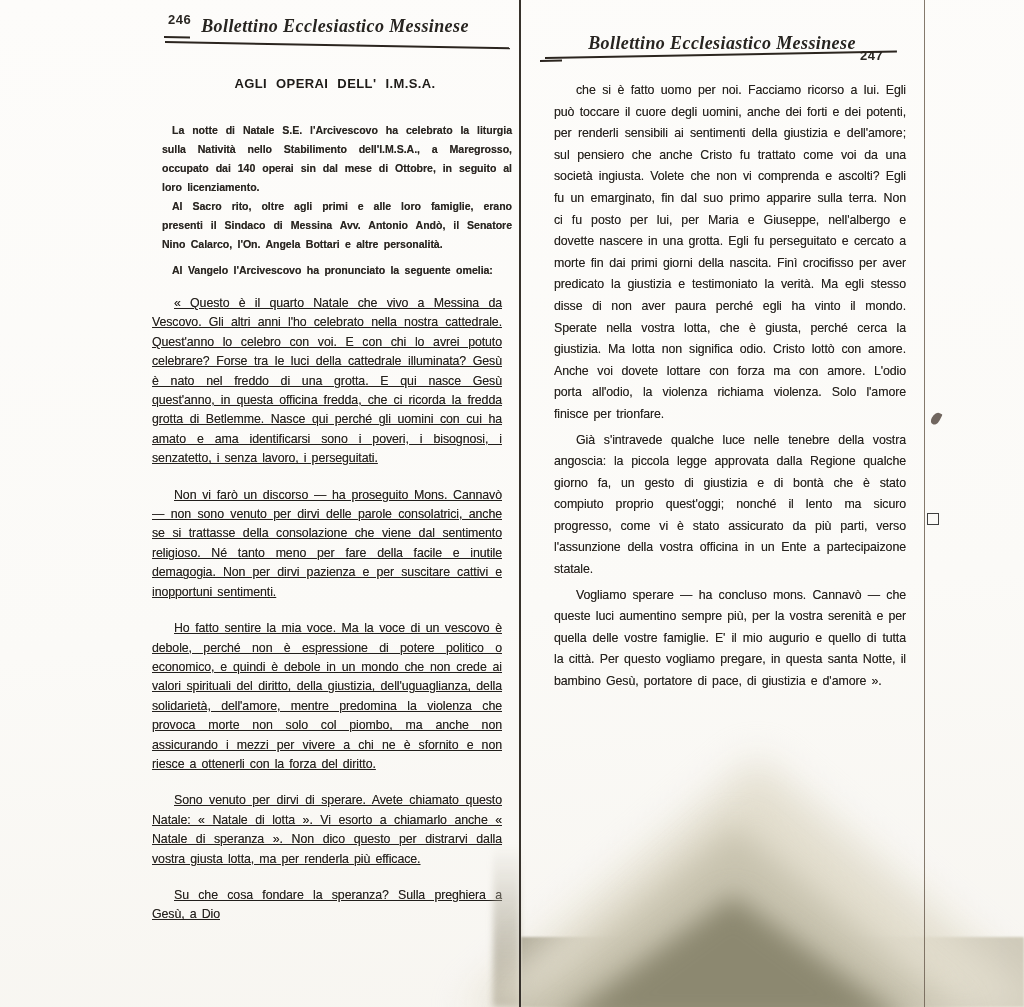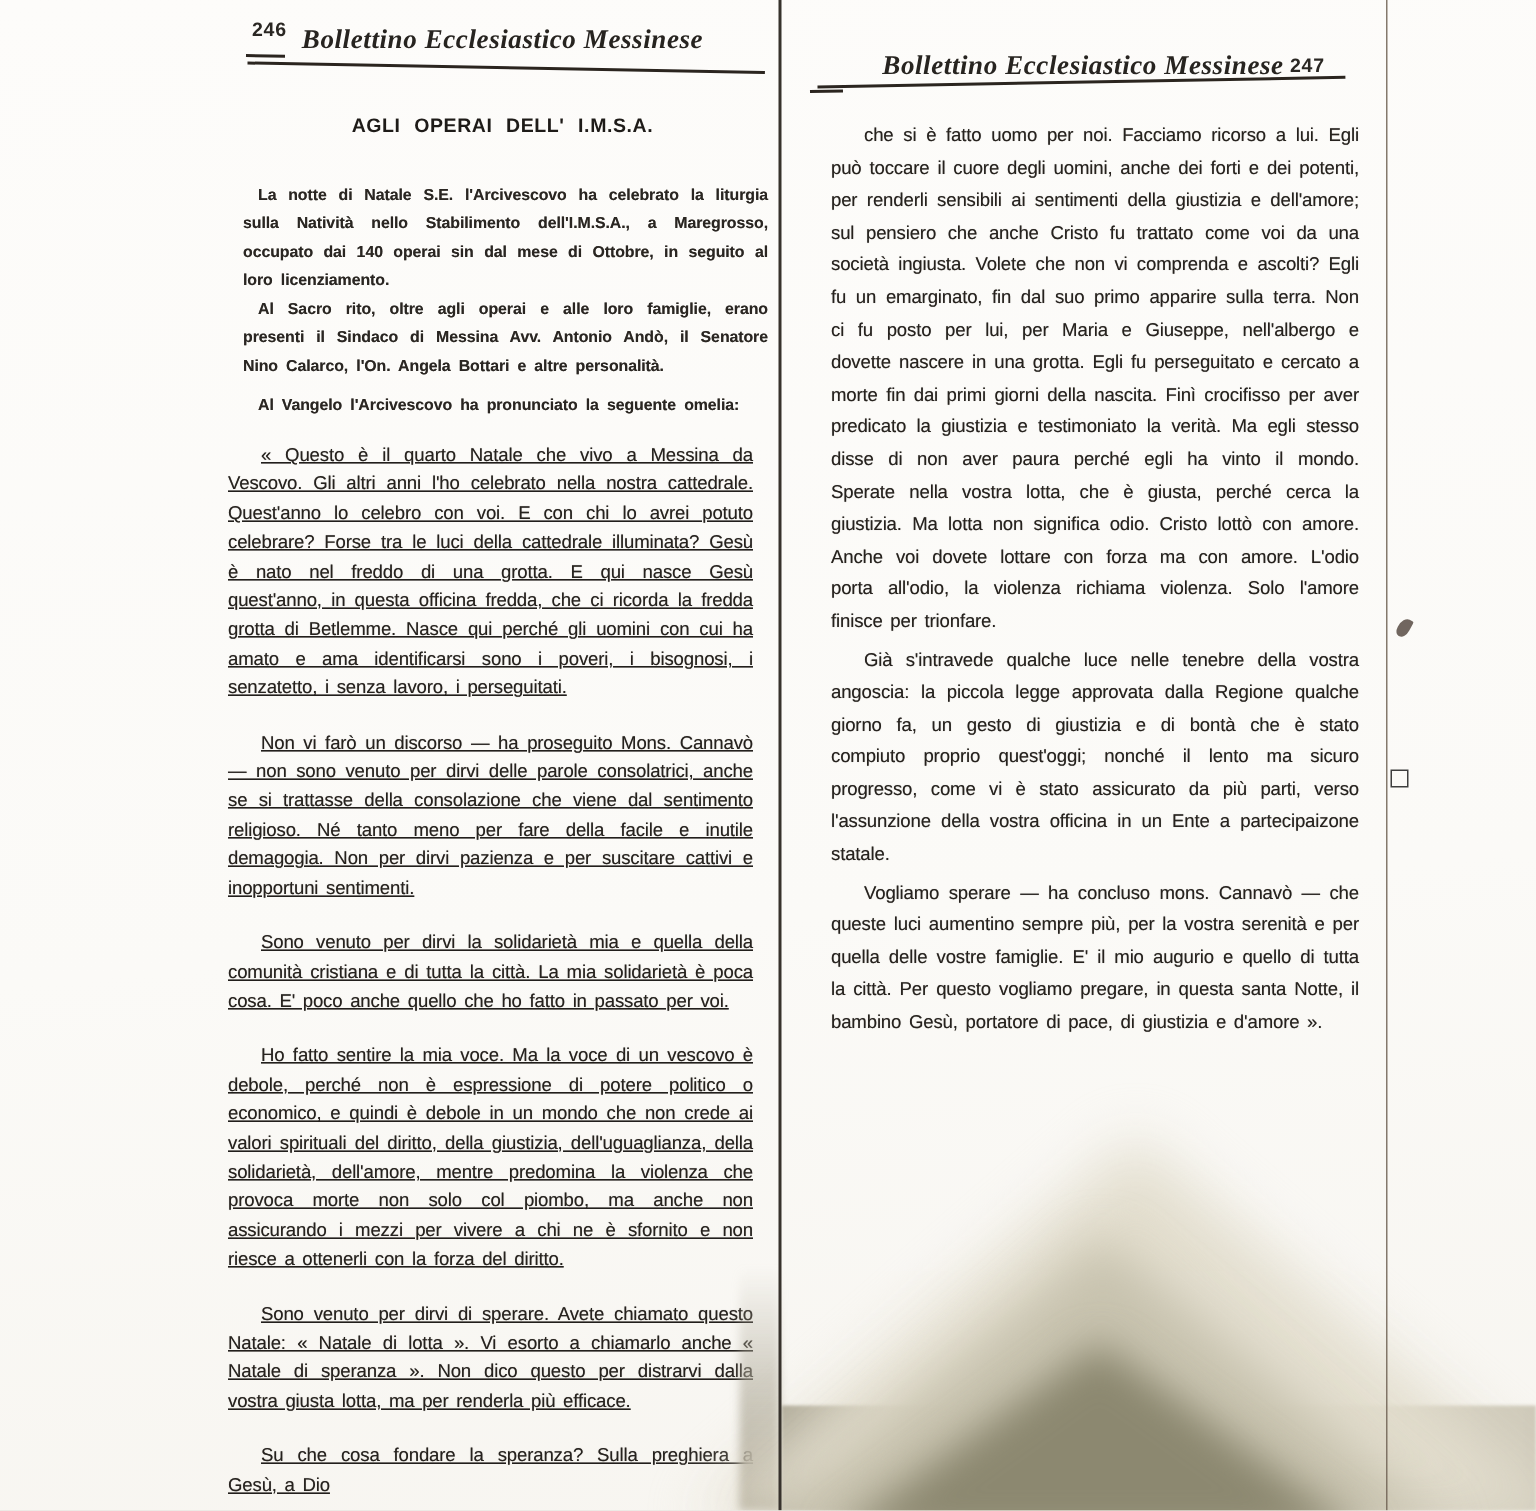--- a/index.html
+++ b/index.html
@@ -102,37 +102,36 @@
   <div class="page page-left">
     <div class="pagenum" style="left:168px;top:12px;">246</div>
     <div class="running-head" style="left:160px;top:16px;width:350px;">Bollettino Ecclesiastico Messinese</div>
     <div class="rule-dash" style="left:164px;top:36px;width:26px;transform:rotate(1deg);"></div>
     <div class="rule" style="left:165px;top:41px;width:345px;transform:rotate(1.05deg);"></div>
 
     <div class="article-title" style="left:160px;top:76px;width:350px;">AGLI OPERAI DELL' I.M.S.A.</div>
 
     <div class="intro" style="left:162px;top:121px;">
         <p class="intro-par">La notte di Natale S.E. l'Arcivescovo ha celebrato la liturgia sulla Natività nello Stabilimento dell'I.M.S.A., a Maregrosso, occupato dai 140 operai sin dal mese di Ottobre, in seguito al loro licenziamento.</p>
-        <p class="intro-par">Al Sacro rito, oltre agli operai e alle loro famiglie, erano presenti il Sindaco di Messina Avv. Antonio Andò, il Senatore Nino Calarco, l'On. Angela Bottari e altre personalità.</p>
+        <p class="intro-par">Al Sacro rito, oltre agli primi e alle loro famiglie, erano presenti il Sindaco di Messina Avv. Antonio Andò, il Senatore Nino Calarco, l'On. Angela Bottari e altre personalità.</p>
         <p class="intro-par">Al Vangelo l'Arcivescovo ha pronunciato la seguente omelia:</p>
       </div>
 
     <div class="bodycol bodycol-left" style="left:152px;top:294px;width:350px;text-decoration:underline;">
         <p>« Questo è il quarto Natale che vivo a Messina da Vescovo. Gli altri anni l'ho celebrato nella nostra cattedrale. Quest'anno lo celebro con voi. E con chi lo avrei potuto celebrare? Forse tra le luci della cattedrale illuminata? Gesù è nato nel freddo di una grotta. E qui nasce Gesù quest'anno, in questa officina fredda, che ci ricorda la fredda grotta di Betlemme. Nasce qui perché gli uomini con cui ha amato e ama identificarsi sono i poveri, i bisognosi, i senzatetto, i senza lavoro, i perseguitati.</p>
         <p>Non vi farò un discorso — ha proseguito Mons. Cannavò — non sono venuto per dirvi delle parole consolatrici, anche se si trattasse della consolazione che viene dal sentimento religioso. Né tanto meno per fare della facile e inutile demagogia. Non per dirvi pazienza e per suscitare cattivi e inopportuni sentimenti.</p>
-        <p>Sono venuto per dirvi la solidarietà mia e quella della comunità cristiana e di tutta la città. La mia solidarietà è poca cosa. E' poco anche quello che ho fatto in passato per voi.</p>
         <p>Ho fatto sentire la mia voce. Ma la voce di un vescovo è debole, perché non è espressione di potere politico o economico, e quindi è debole in un mondo che non crede ai valori spirituali del diritto, della giustizia, dell'uguaglianza, della solidarietà, dell'amore, mentre predomina la violenza che provoca morte non solo col piombo, ma anche non assicurando i mezzi per vivere a chi ne è sfornito e non riesce a ottenerli con la forza del diritto.</p>
         <p>Sono venuto per dirvi di sperare. Avete chiamato questo Natale: « Natale di lotta ». Vi esorto a chiamarlo anche « Natale di speranza ». Non dico questo per distrarvi dalla vostra giusta lotta, ma per renderla più efficace.</p>
         <p>Su che cosa fondare la speranza? Sulla preghiera a Gesù, a Dio</p>
       </div>
   </div>
 
   <div class="page page-right">
     <div class="running-head" style="left:25px;top:33px;width:350px;">Bollettino Ecclesiastico Messinese</div>
-    <div class="pagenum" style="left:338px;top:36px;">247</div>
+    <div class="pagenum" style="left:338px;top:48px;">247</div>
     <div class="rule-dash" style="left:18px;top:60px;width:22px;transform:rotate(-1deg);"></div>
     <div class="rule" style="left:23px;top:57px;width:352px;transform:rotate(-1.05deg);"></div>
 
     <div class="bodycol bodycol-right" style="left:32px;top:80px;width:352px;">
         <p>che si è fatto uomo per noi. Facciamo ricorso a lui. Egli può toccare il cuore degli uomini, anche dei forti e dei potenti, per renderli sensibili ai sentimenti della giustizia e dell'amore; sul pensiero che anche Cristo fu trattato come voi da una società ingiusta. Volete che non vi comprenda e ascolti? Egli fu un emarginato, fin dal suo primo apparire sulla terra. Non ci fu posto per lui, per Maria e Giuseppe, nell'albergo e dovette nascere in una grotta. Egli fu perseguitato e cercato a morte fin dai primi giorni della nascita. Finì crocifisso per aver predicato la giustizia e testimoniato la verità. Ma egli stesso disse di non aver paura perché egli ha vinto il mondo. Sperate nella vostra lotta, che è giusta, perché cerca la giustizia. Ma lotta non significa odio. Cristo lottò con amore. Anche voi dovete lottare con forza ma con amore. L'odio porta all'odio, la violenza richiama violenza. Solo l'amore finisce per trionfare.</p>
         <p>Già s'intravede qualche luce nelle tenebre della vostra angoscia: la piccola legge approvata dalla Regione qualche giorno fa, un gesto di giustizia e di bontà che è stato compiuto proprio quest'oggi; nonché il lento ma sicuro progresso, come vi è stato assicurato da più parti, verso l'assunzione della vostra officina in un Ente a partecipaizone statale.</p>
         <p>Vogliamo sperare — ha concluso mons. Cannavò — che queste luci aumentino sempre più, per la vostra serenità e per quella delle vostre famiglie. E' il mio augurio e quello di tutta la città. Per questo vogliamo pregare, in questa santa Notte, il bambino Gesù, portatore di pace, di giustizia e d'amore ».</p>
       </div>
   </div>
 

